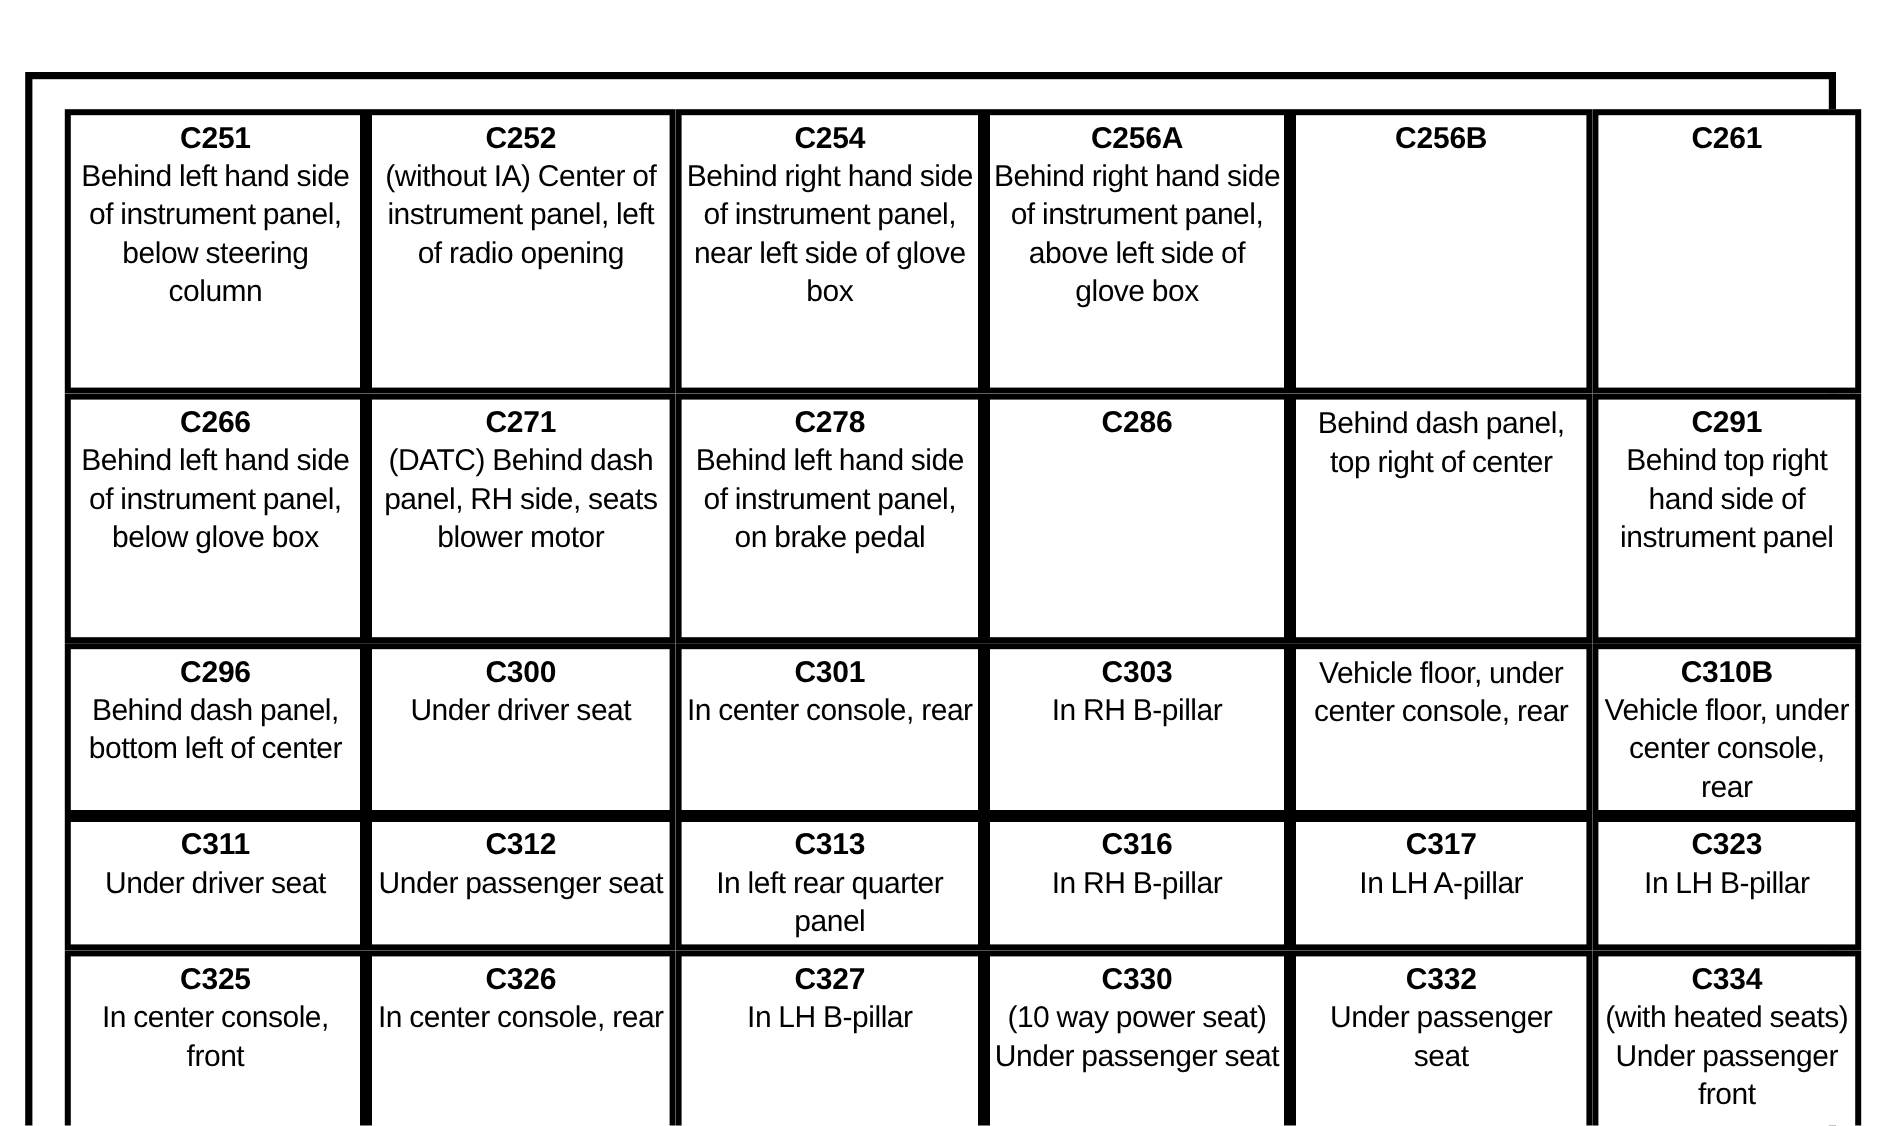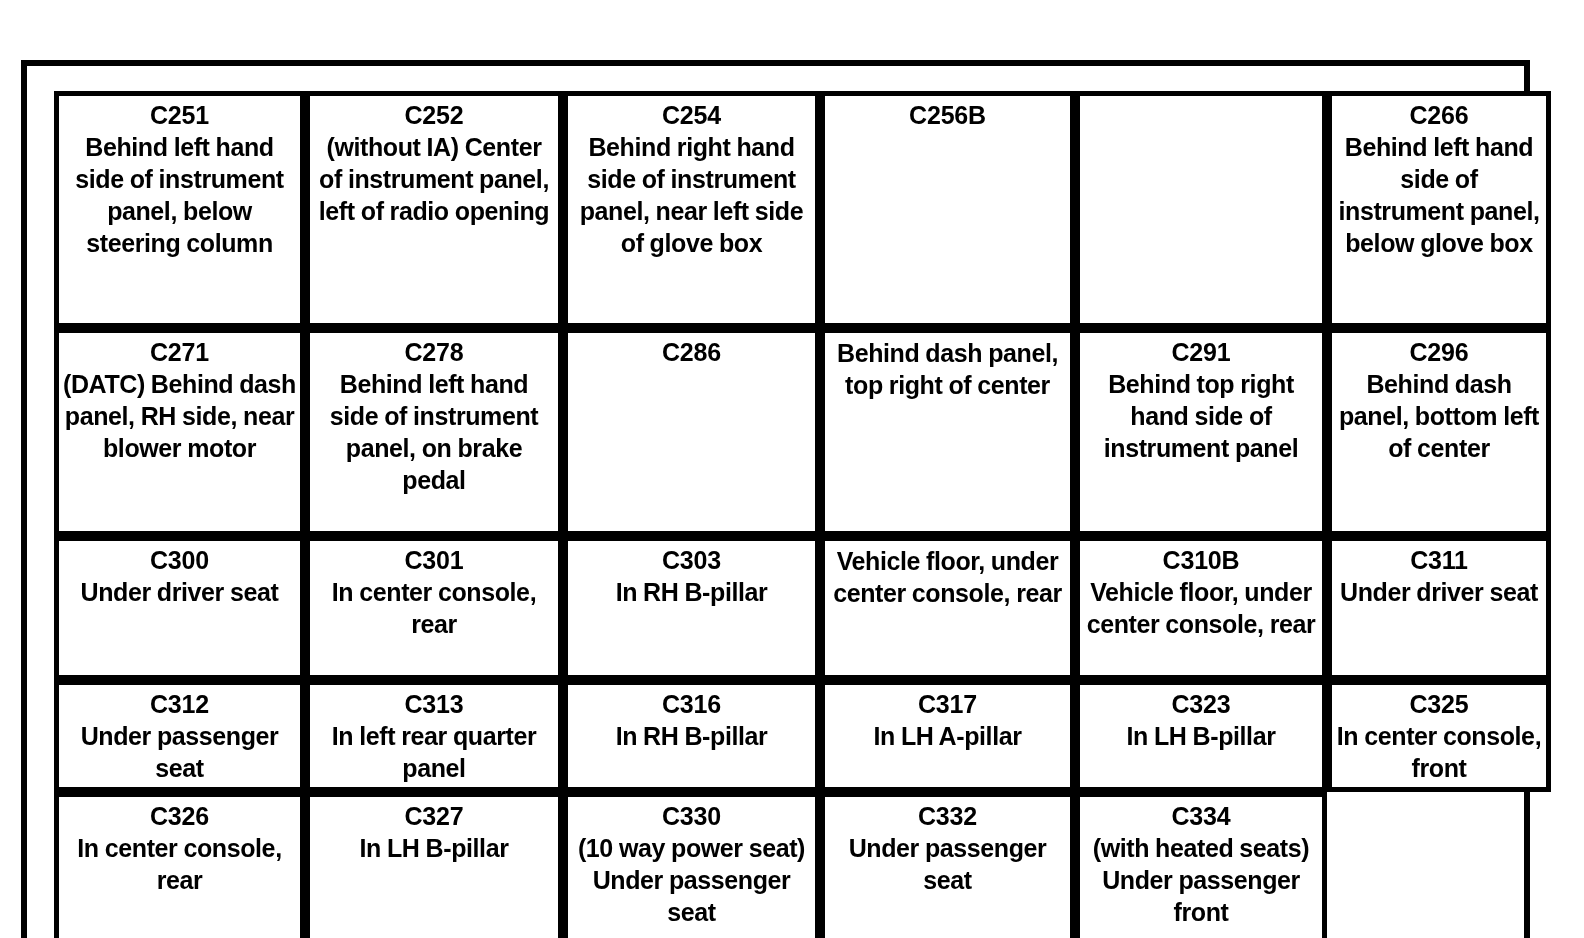--- a/index.html
+++ b/index.html
@@ -65,21 +65,21 @@
     font-weight: bold;
     font-size: 25px;
     line-height: 31px;
     color: #000000;
     letter-spacing: -0.2px;
     white-space: nowrap;
   }
 
   .cell-desc {
     display: block;
-    font-weight: bold;
+    font-weight: normal;
     font-size: 25px;
     line-height: 32px;
     color: #000000;
     letter-spacing: -0.4px;
     word-spacing: -0.5px;
   }
 </style>
 </head>
 <body>
 
@@ -99,37 +99,44 @@
           </div>
         </div>
         <div class="cell">
           <div class="cell-inner">
             <span class="cell-code">C254</span>
             <span class="cell-desc">Behind right hand side of instrument panel, near left side of glove box</span>
           </div>
         </div>
         <div class="cell">
           <div class="cell-inner">
+            <span class="cell-code">C256A</span>
+            <span class="cell-desc">Behind right hand side of instrument panel, above left side of glove box</span>
+          </div>
+        </div>
+        <div class="cell">
+          <div class="cell-inner">
             <span class="cell-code">C256B</span>
           </div>
         </div>
         <div class="cell">
           <div class="cell-inner">
+            <span class="cell-code">C261</span>
           </div>
         </div>
         <div class="cell">
           <div class="cell-inner">
             <span class="cell-code">C266</span>
             <span class="cell-desc">Behind left hand side of instrument panel, below glove box</span>
           </div>
         </div>
         <div class="cell">
           <div class="cell-inner">
             <span class="cell-code">C271</span>
-            <span class="cell-desc">(DATC) Behind dash panel, RH side, near blower motor</span>
+            <span class="cell-desc">(DATC) Behind dash panel, RH side, seats blower motor</span>
           </div>
         </div>
         <div class="cell">
           <div class="cell-inner">
             <span class="cell-code">C278</span>
             <span class="cell-desc">Behind left hand side of instrument panel, on brake pedal</span>
           </div>
         </div>
         <div class="cell">
           <div class="cell-inner">

